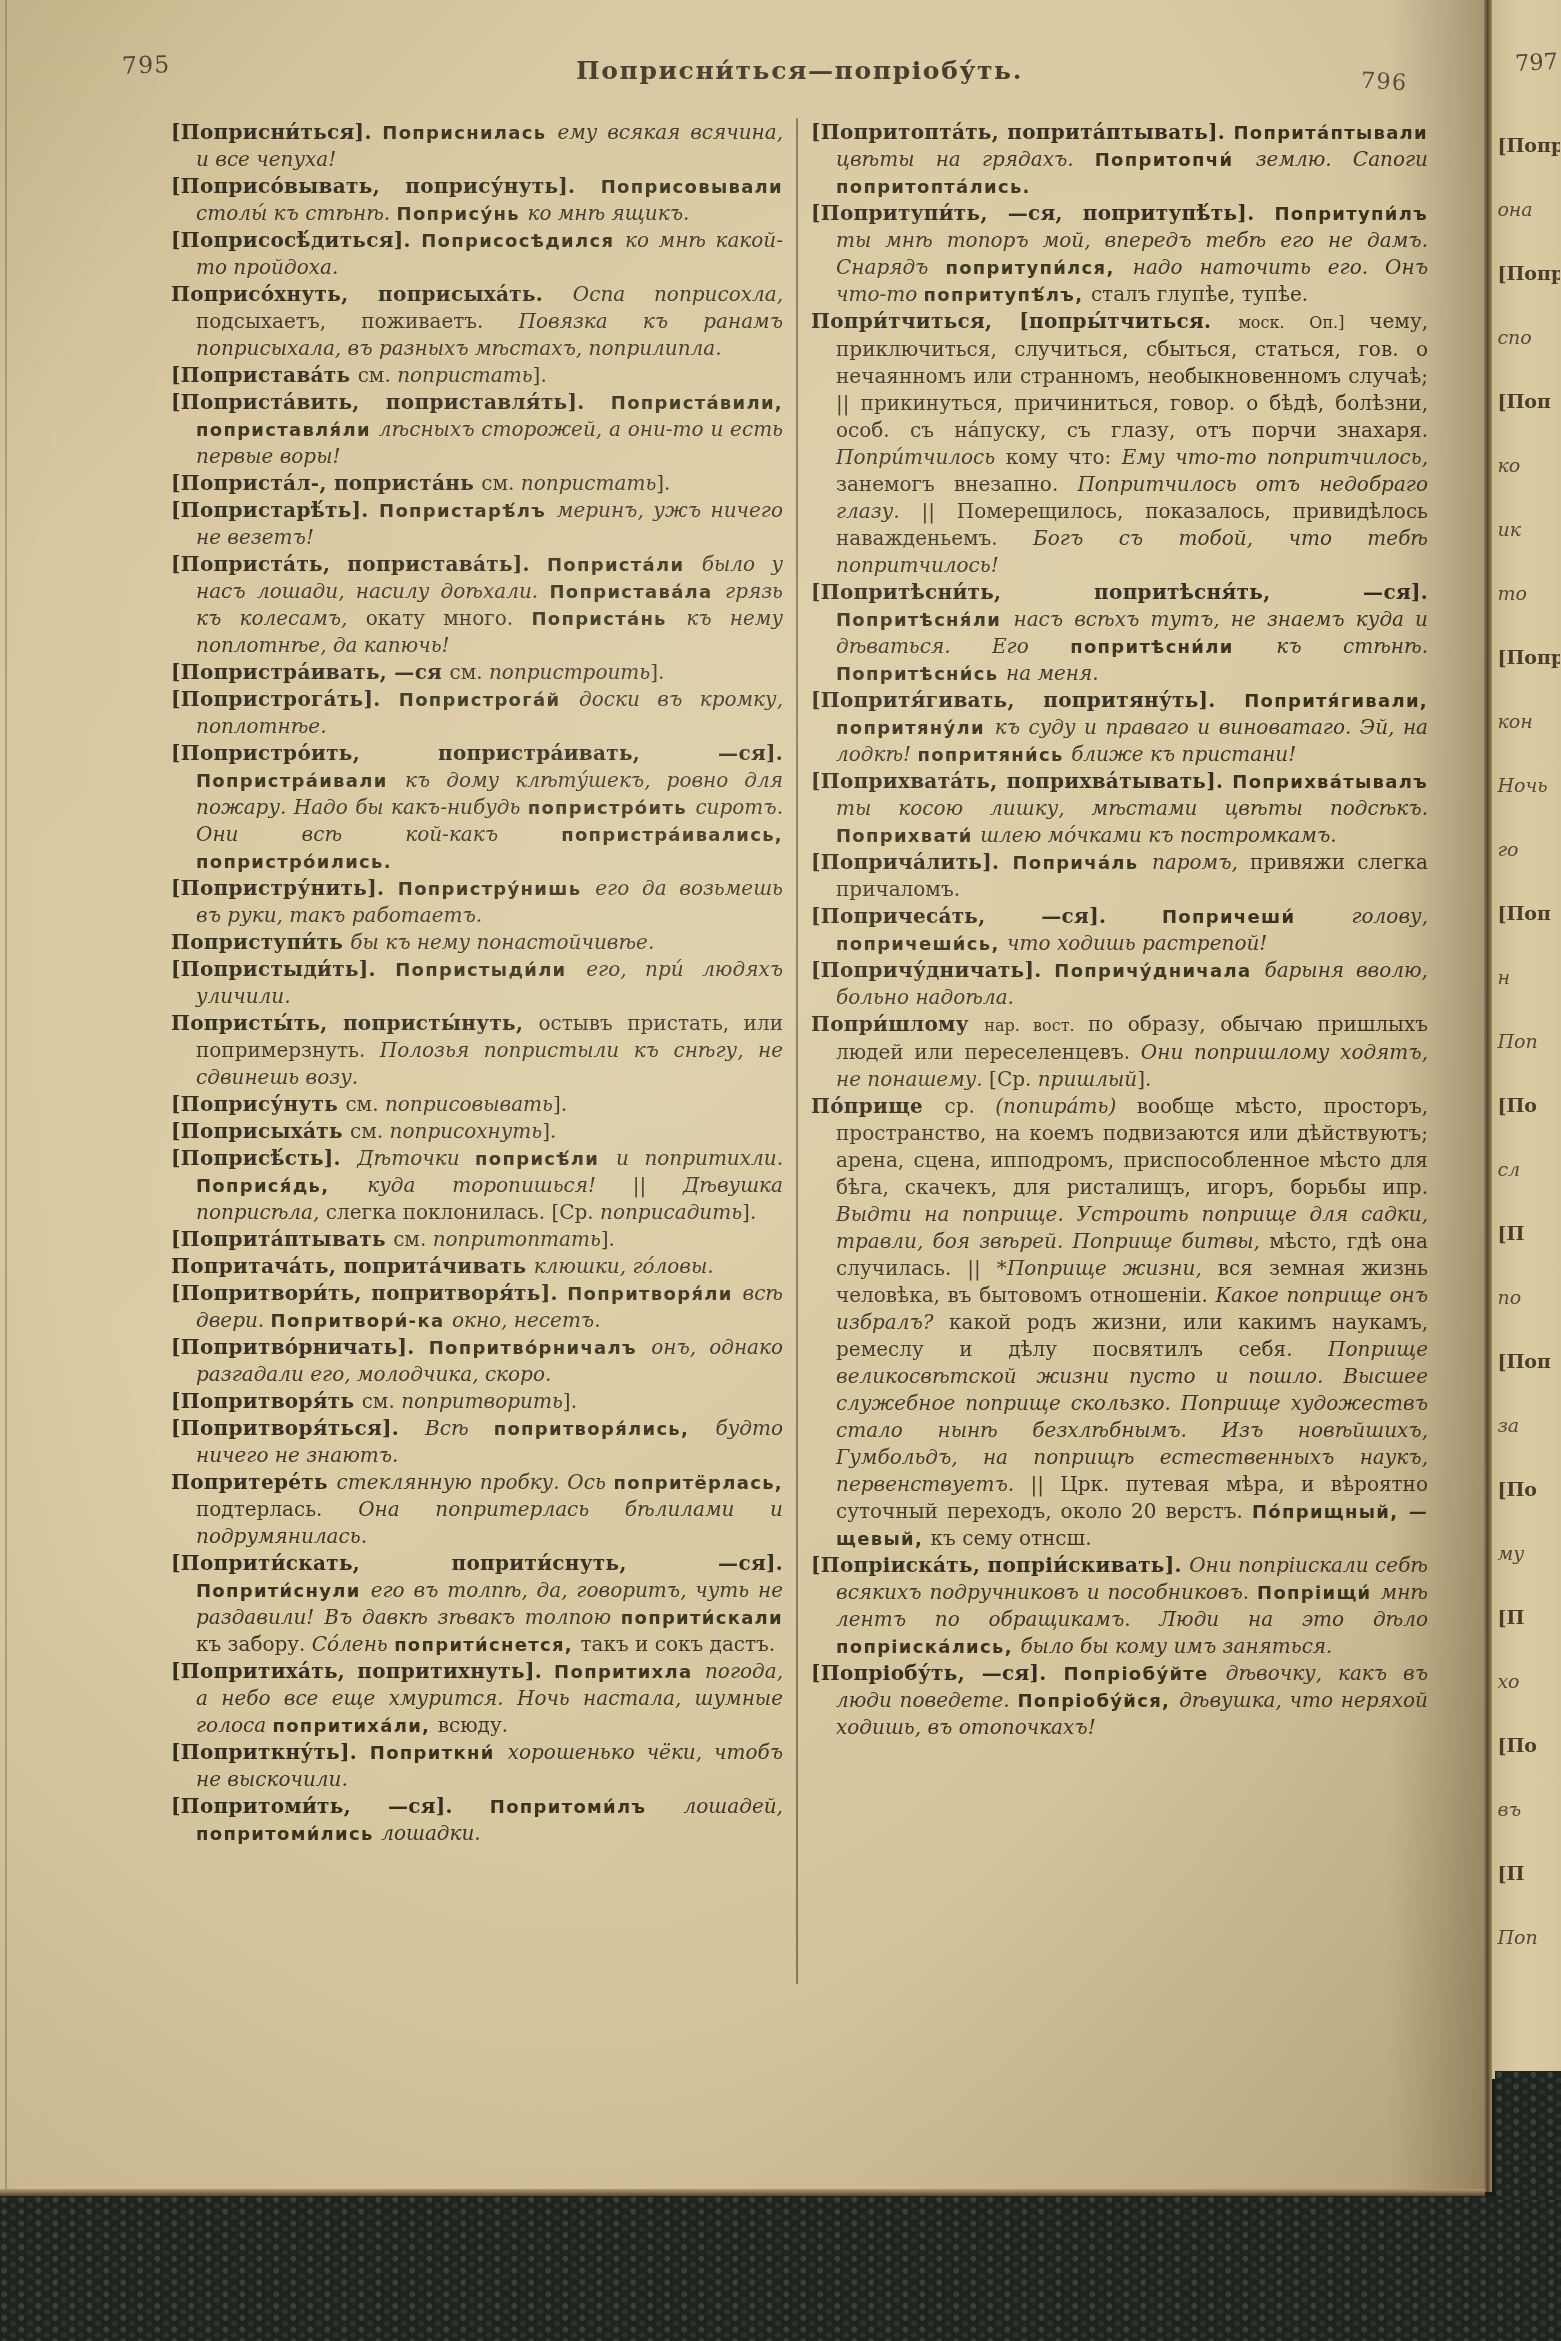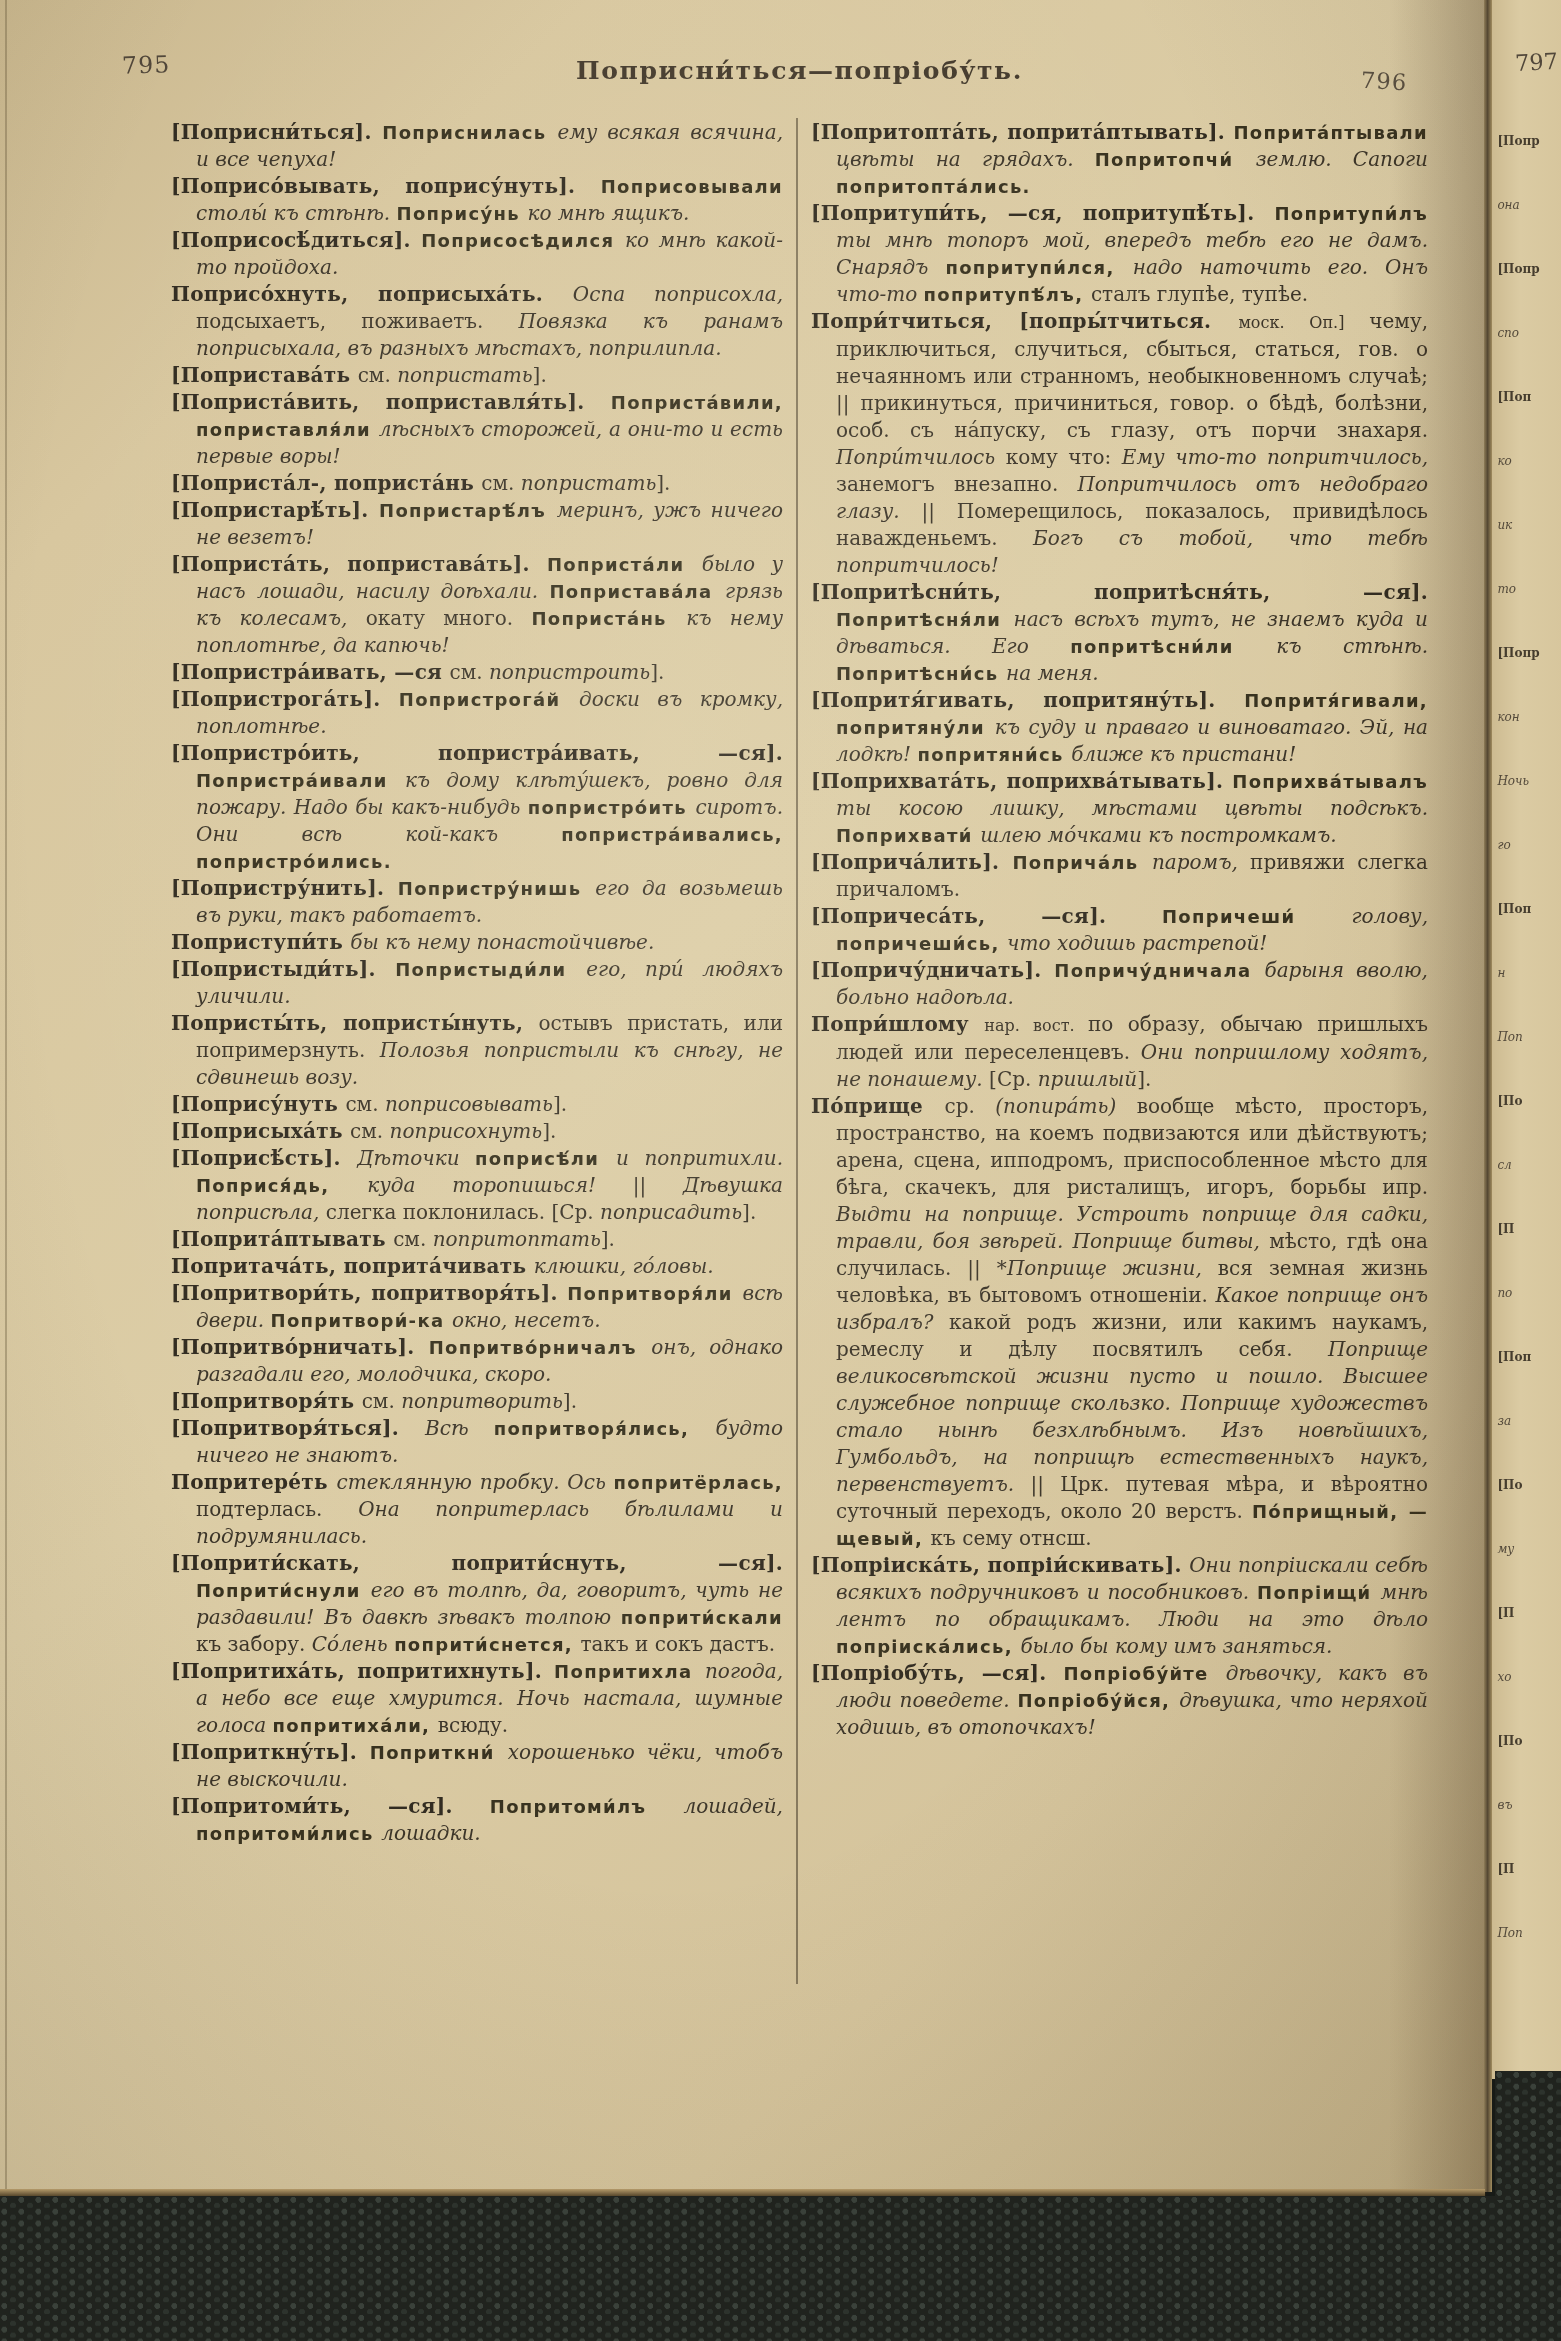--- a/index.html
+++ b/index.html
@@ -58,21 +58,21 @@
     background:linear-gradient(90deg,#8f7d58 0%,#544732 45%,#a18c5f 100%);
   }
   .page-next{
     position:absolute;left:1492px;top:0;width:70px;height:2079px;
     background:linear-gradient(90deg,#cdbb91 0%,#dbcba3 40%,#d7c69d 100%);
   }
   #pg-next{
     position:absolute;left:22.5px;top:49px;font-size:22.5px;color:#51473a;transform:rotate(-3deg);
   }
   #frags{position:absolute;left:5.4px;top:134px;width:63px;}
-  .frag{height:64px;font-size:12px;color:#463d2e;white-space:nowrap;overflow:hidden;}
+  .frag{height:64px;font-size:19px;color:#463d2e;white-space:nowrap;overflow:hidden;}
   .frag-b{font-weight:bold;}
   .frag-i{font-style:italic;color:#53493a;}
   
   .page-bottom-edge{
     position:absolute;left:0;top:2189px;width:1485px;height:7.5px;
     background:linear-gradient(#b49a6a,#4b3c24);
   }
   .cloth, .cloth-corner{
     background-color:#20231e;
     background-image:

